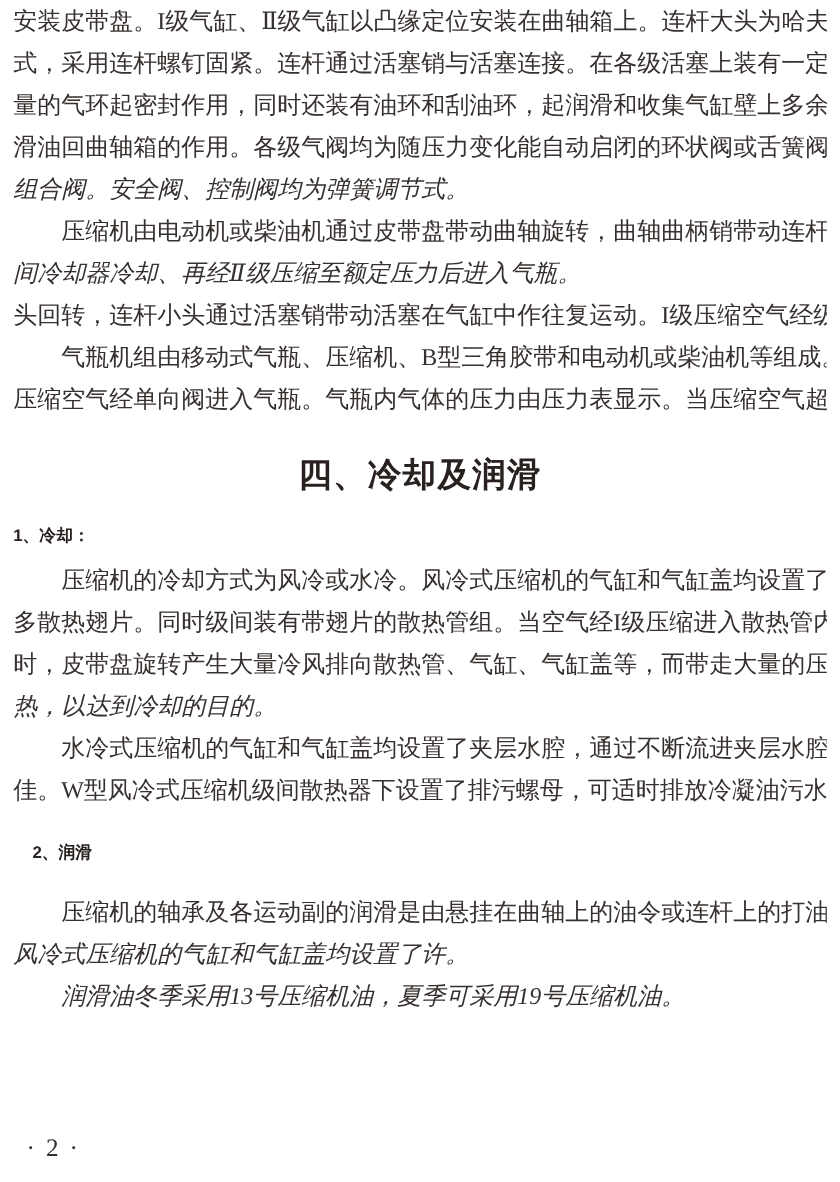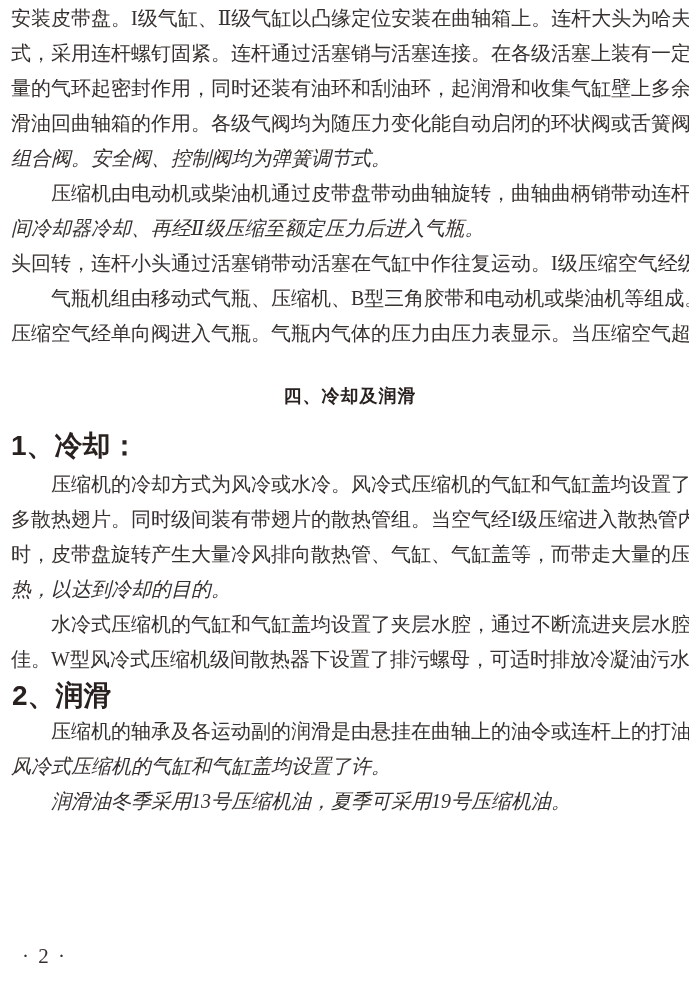--- a/index.html
+++ b/index.html
@@ -26,37 +26,37 @@
     white-space: nowrap;
     overflow: hidden;
     text-align: justify;
     text-align-last: justify;
   }
   .line.l { text-align-last: left; font-style: italic; }
   .line.in { text-indent: 2em; }
   .heading {
     font-family: "Liberation Sans", "DejaVu Sans", sans-serif;
     font-weight: bold;
-    font-size: 18px;
+    font-size: 28px;
     line-height: 42px;
     text-align: center;
     letter-spacing: 1px;
     color: #29211f;
     margin: 24px 0 0 0;
   }
   .subhead {
     font-family: "Liberation Sans", "DejaVu Sans", sans-serif;
     font-weight: bold;
-    font-size: 28px;
+    font-size: 14px;
     color: #29211f;
     margin: 14px 0 6px 0;
     line-height: 30px;
   }
   .subhead.two {
-    margin: 1px;
+    margin: 16px;
     line-height: 35px;
   }
   .page-number {
     position: absolute;
     left: 22px;
     top: 944px;
     font-size: 21px;
     letter-spacing: 2px;
     color: #36302e;
   }

